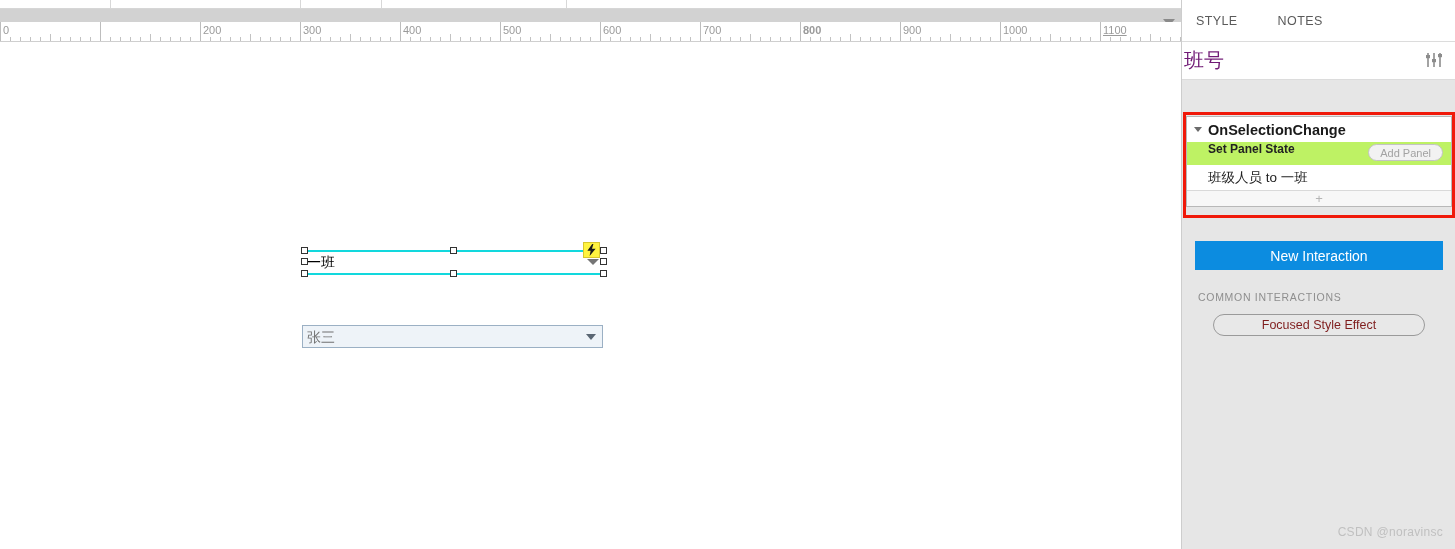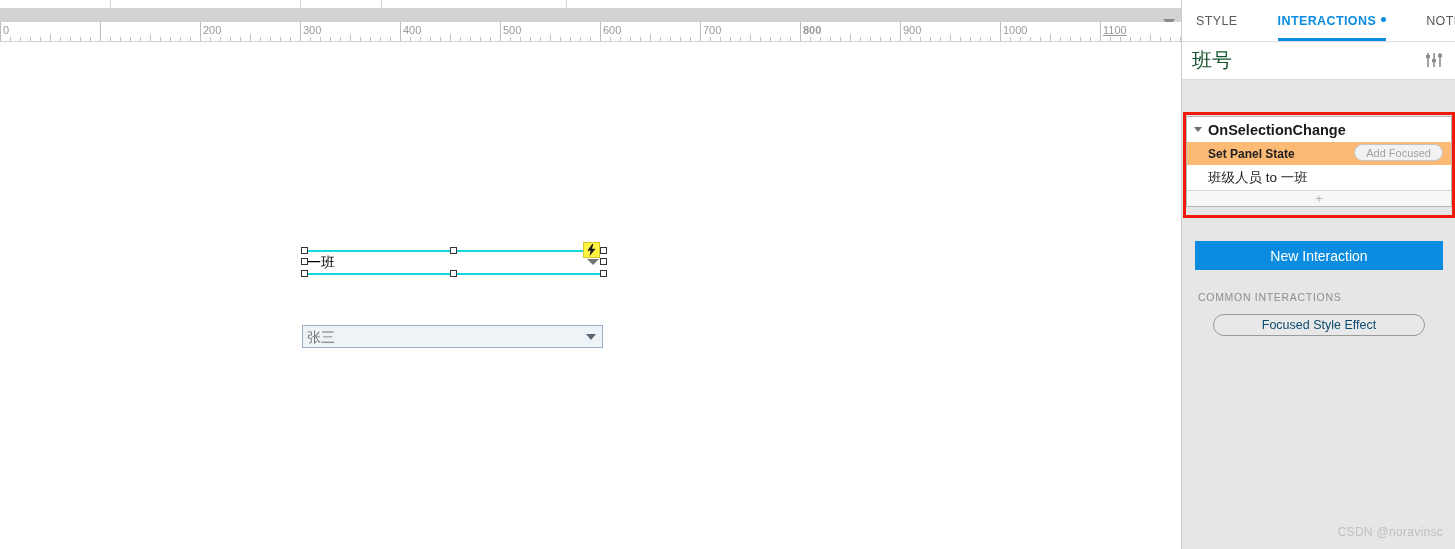--- a/index.html
+++ b/index.html
@@ -227,23 +227,23 @@
   }
   #panel-header {
     position: relative;
     height: 37px;
     background: #ffffff;
     border-bottom: 1px solid #dcdcdc;
     display: flex;
     align-items: center;
   }
   #panel-header .ph-title {
-    margin-left: 10px;
+    margin-left: 2px;
     font-size: 20px;
-    color: #14532d;
+    color: #701a75;
   }
   #sliders-icon {
     position: absolute;
     right: 12px;
     top: 10px;
     width: 18px;
     height: 16px;
   }
   #state-row {
     height: 27px;
@@ -296,22 +296,21 @@
   #event-title-row .etitle {
     margin-left: 6px;
     font-size: 14.5px;
     font-weight: bold;
     color: #1a1a1a;
   }
   #action-row {
     position: relative;
     height: 23px;
     display: flex;
-    align-items: center;
-    background: #fdba74;
+    background: #bef264;
   }
   #action-row .aname {
     margin-left: 21px;
     font-size: 12px;
     font-weight: bold;
     color: #222222;
   }
   #add-target-btn {
     position: absolute;
     right: 8px;
@@ -375,21 +374,21 @@
   }
   #focused-style-btn {
     position: absolute;
     left: 31px;
     top: 314px;
     width: 212px;
     height: 22px;
     border: 1px solid #9a9a9a;
     border-radius: 11px;
     background: #e8e8e8;
-    color: #0c4a6e;
+    color: #7f1d1d;
     font-size: 12.5px;
     display: flex;
     align-items: center;
     justify-content: center;
     box-sizing: border-box;
     cursor: default;
   }
   #watermark {
     position: absolute;
     right: 12px;
@@ -582,25 +581,20 @@
 
     </div>
   </div>
 
   <div id="right-panel">
 
     <div id="panel-tabs">
       <div class="ptab first">
         <span>STYLE</span>
       </div>
-      <div class="ptab mid active">
-        <span>INTERACTIONS</span>
-        <span class="tab-dot"></span>
-        <span class="underline"></span>
-      </div>
       <div class="ptab last">
         <span>NOTES</span>
       </div>
     </div>
 
     <div id="panel-header">
       <span class="ph-title">班号</span>
       <span id="sliders-icon">
         <svg width="18" height="16" viewBox="0 0 18 16" aria-hidden="true">
           <line x1="3" y1="1" x2="3" y2="15" stroke="#8c8c8c" stroke-width="1.6"></line>
@@ -614,21 +608,21 @@
     </div>
 
 
     <div id="event-block">
       <div id="event-title-row">
         <span class="caret"></span>
         <span class="etitle">OnSelectionChange</span>
       </div>
       <div id="action-row">
         <span class="aname">Set Panel State</span>
-        <span id="add-target-btn">Add Focused</span>
+        <span id="add-target-btn">Add Panel</span>
       </div>
       <div id="action-detail">
         <span class="adet">班级人员 to 一班</span>
       </div>
       <div id="add-action-row">+</div>
     </div>
 
     <div id="highlight-box"></div>
 
     <div id="new-interaction-btn">New Interaction</div>

